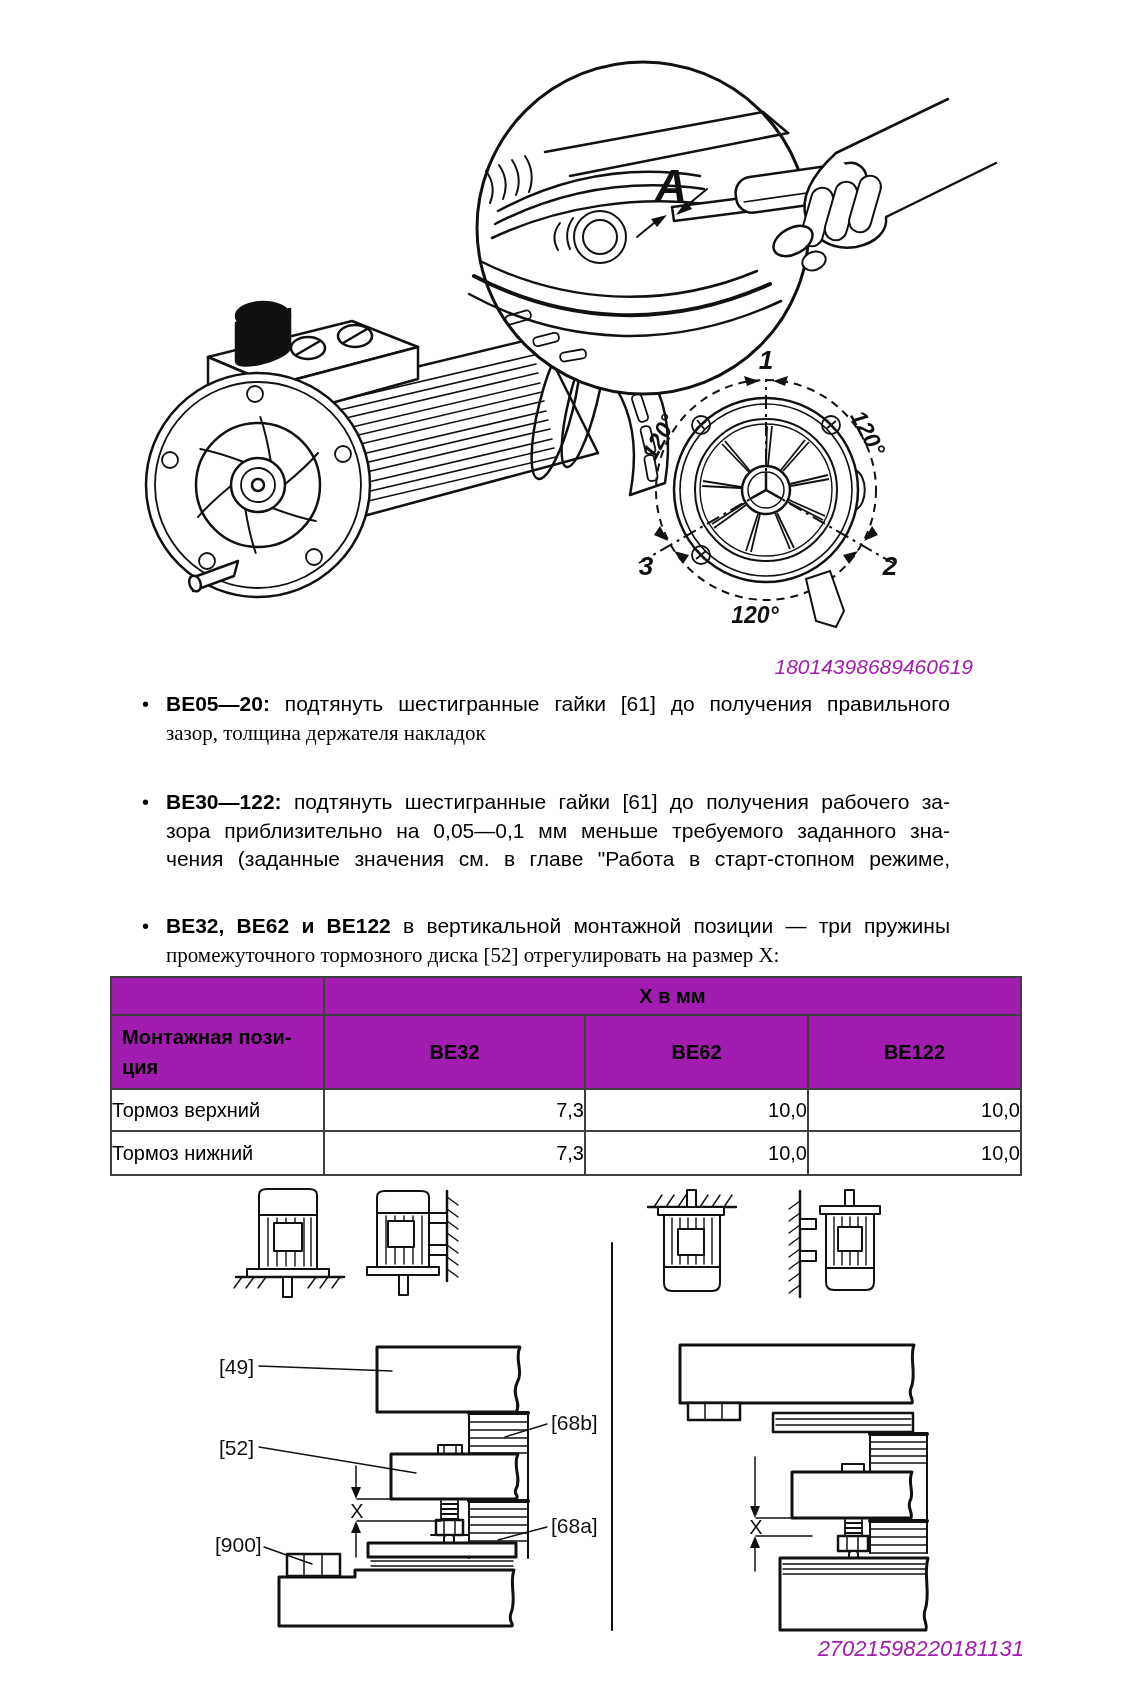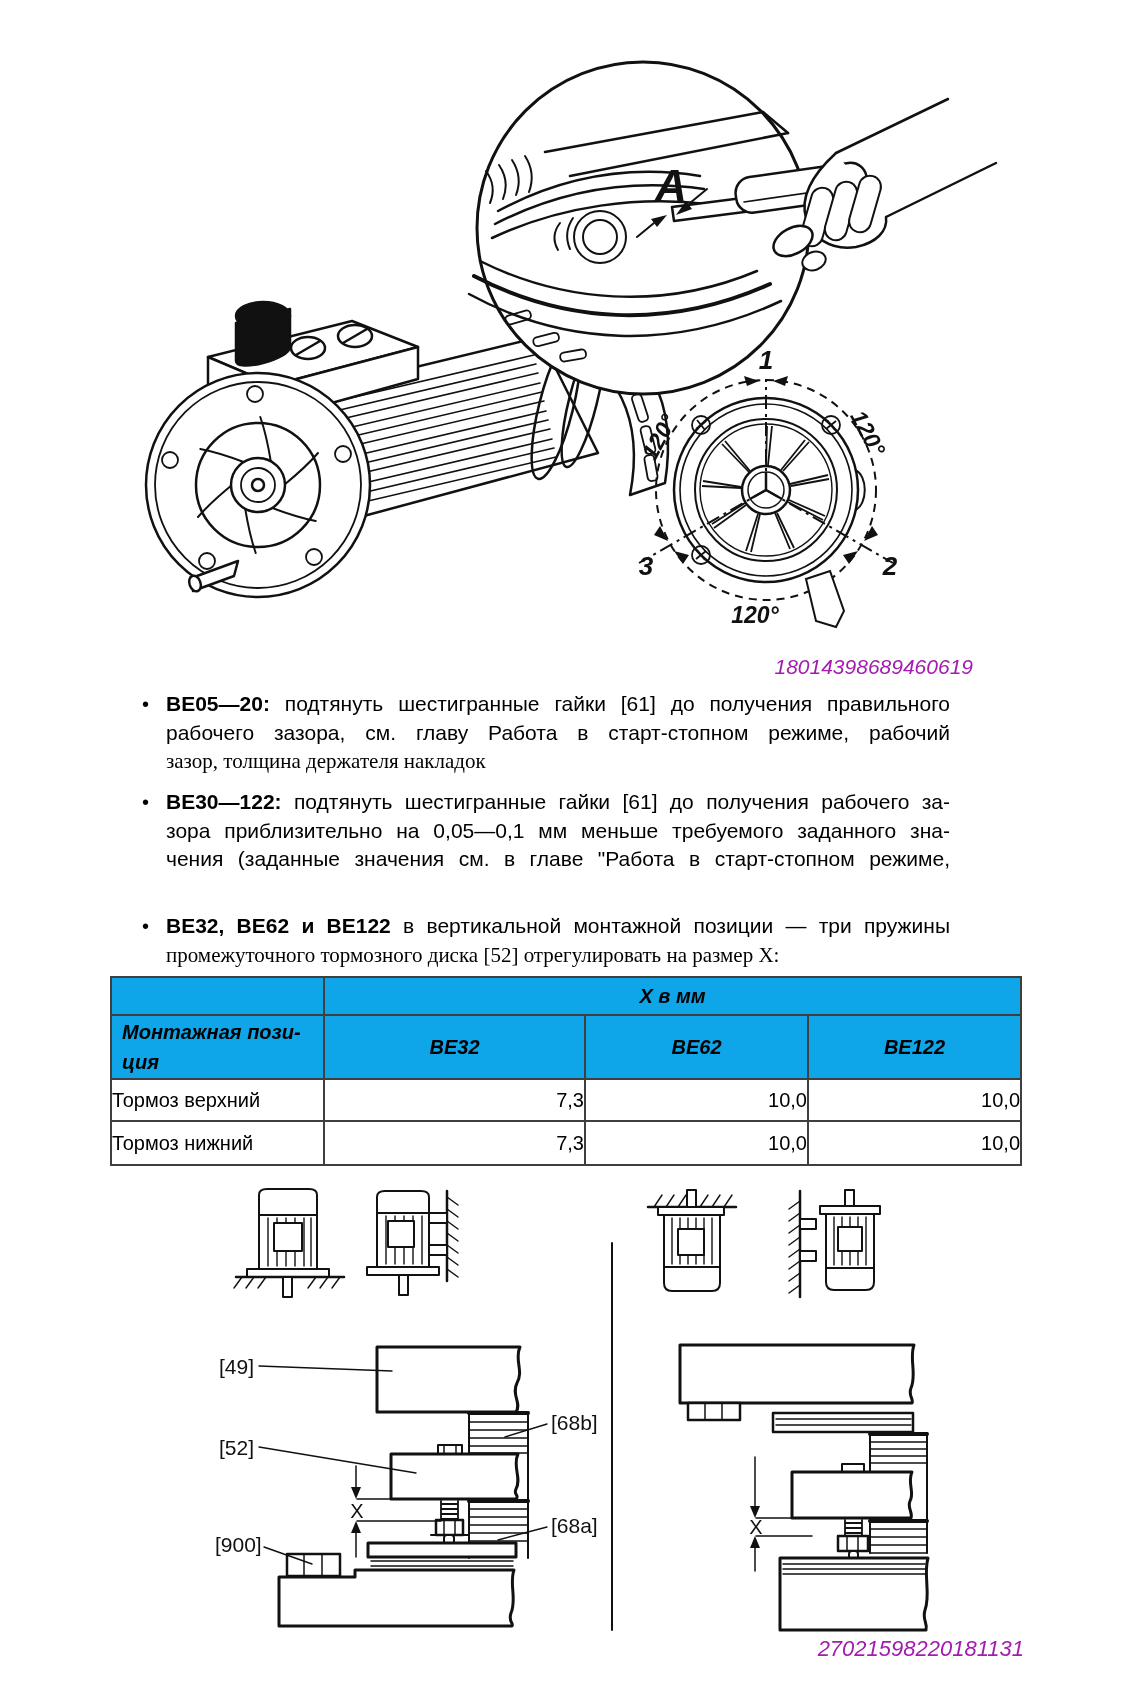--- a/index.html
+++ b/index.html
@@ -21,21 +21,21 @@
   .page-icon{
     display:inline-block;width:11px;height:14px;border:1.5px solid #222;
     padding:2px 1.5px;background:repeating-linear-gradient(to bottom,transparent 0 2px,#555 2px 3px);
     background-clip:content-box;vertical-align:-2px;margin:0 5px 0 6px;
   }
   table.spec{
     position:absolute;left:110px;top:976px;border-collapse:collapse;
     table-layout:fixed;width:910px;font-size:20px;
   }
   table.spec td{border:2px solid #3f3f3f;padding:0;vertical-align:middle;}
-  td.hd{background:#0ea5e9;font-weight:bold;text-align:center;font-style:italic;}
+  td.hd{background:#a21caf;font-weight:bold;text-align:center;}
   td.rowlabel{text-align:left;padding-left:10px;}
   td.val{text-align:right;margin-left:20px;}
   .hd .two{line-height:30px;text-align:left;padding-left:10px;}
   svg text{font-family:"Liberation Sans",sans-serif;fill:#111;stroke:none;}
   .reflabel{font-size:21px;}
   .dimx{font-size:20px;}
   .poslabel{font-size:26px;font-weight:bold;font-style:italic;}
   .anglabel{font-size:23px;font-weight:bold;font-style:italic;}
   .detA{font-size:44px;font-weight:bold;font-style:italic;}
 </style>
@@ -219,21 +219,20 @@
       <text class="anglabel" x="755" y="568" text-anchor="middle">120°</text>
     </g>
   </svg>
 
   <div class="fig-num" style="top:655px;right:156px">18014398689460619</div>
 
   <div class="bullet" style="top:690px">
     <span class="marker">•</span>
     <div class="btext">
       <div class="bline"><span class="lead">BE05—20:</span> <span>подтянуть шестигранные гайки [61] до получения правильного</span></div>
-      <div class="bline">рабочего зазора, см. главу Работа в старт-стопном режиме, рабочий</div>
       <div class="bline last">зазор, толщина держателя накладок</div>
     </div>
   </div>
 
   <div class="bullet" style="top:788px">
     <span class="marker">•</span>
     <div class="btext">
       <div class="bline"><span class="lead">BE30—122:</span> <span>подтянуть шестигранные гайки [61] до получения рабочего за-</span></div>
       <div class="bline">зора приблизительно на 0,05—0,1 мм меньше требуемого заданного зна-</div>
       <div class="bline">чения (заданные значения см. в главе "Работа в старт-стопном режиме,</div>
@@ -253,21 +252,21 @@
         <col style="width:213px">
         <col style="width:261px">
         <col style="width:223px">
         <col style="width:213px">
       </colgroup>
     <tbody>
         <tr style="height:38px">
       <td class="hd"></td>
       <td class="hd" colspan="3">X в мм</td>
     </tr>
-    <tr style="height:64px">
+    <tr style="height:74px">
       <td class="hd">
         <div class="two">Монтажная пози-</div>
         <div class="two">ция</div>
       </td>
       <td class="hd">BE32</td>
       <td class="hd">BE62</td>
       <td class="hd">BE122</td>
     </tr>
     <tr style="height:42px">
       <td class="rowlabel">Тормоз верхний</td>

